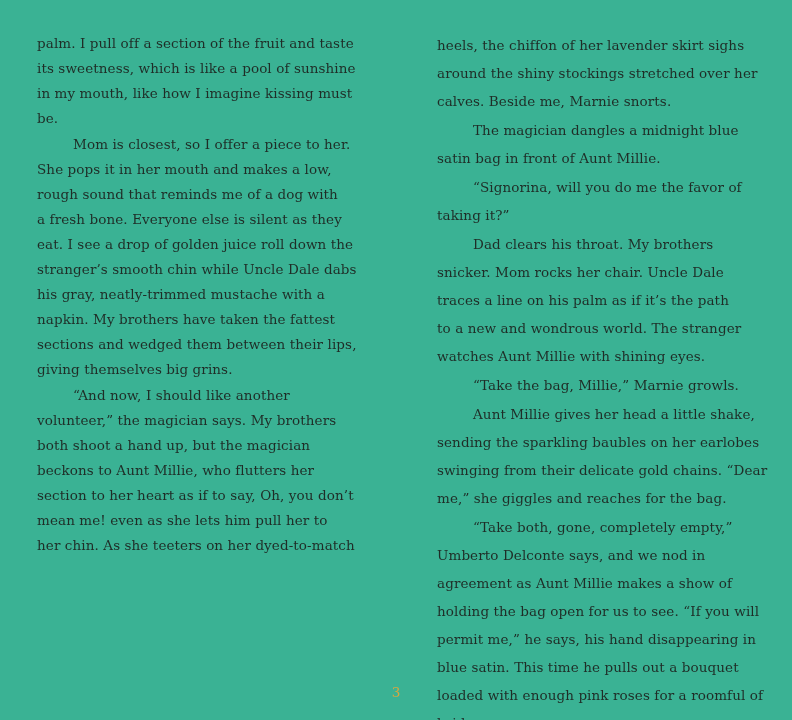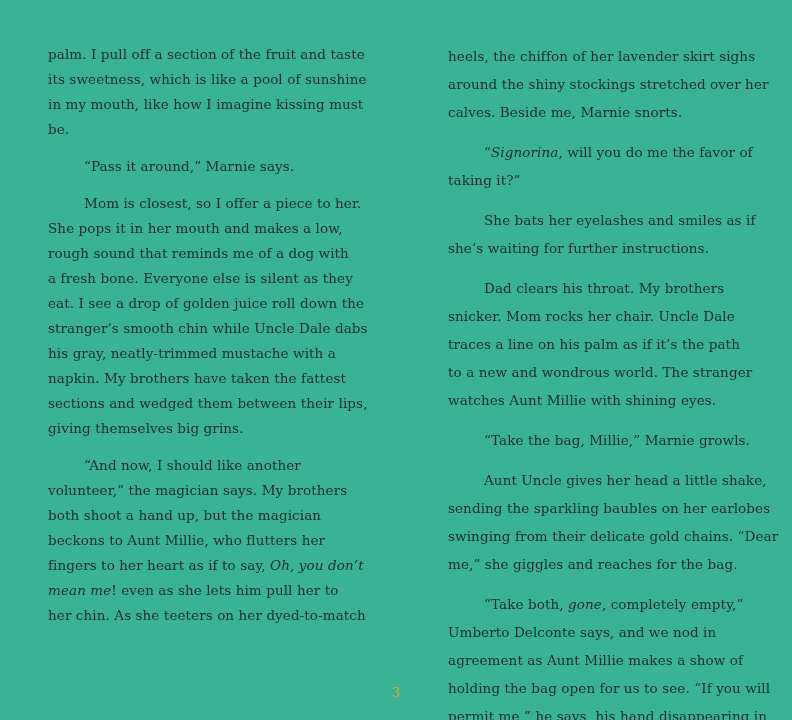--- a/index.html
+++ b/index.html
@@ -24,84 +24,82 @@
   }
   .column-left {
     left: 36px;
     line-height: 25px;
   }
   .column-right {
     left: 436px;
     line-height: 28px;
   }
   .para {
-    margin: 12px;
+    margin: 1px;
     font-size: 13.5px;
     letter-spacing: 0.1px;
     white-space: pre; 
   }
   .para.indent {
     text-indent: 36px;
   }
   .run.italic {
-    font-style: italic;
   }
   .page-number {
     position: absolute;
     top: 684px;
     left: 0;
     width: 100%;
     text-align: center;
     font-size: 13.5px;
     line-height: 16px;
   }
 </style>
 </head>
 <body style="background: rgb(58, 178, 148);">
 
 <div class="book-page">
   <div class="column column-left" style="color: rgb(31, 45, 39);">
       <p class="para"><span class="run">palm. I pull off a section of the fruit and taste
 its sweetness, which is like a pool of sunshine
 in my mouth, like how I imagine kissing must
 be.</span></p>
-      <p class="para indent"><span class="run">“Pass it around,” Marnie says.</span></p>
       <p class="para indent"><span class="run">Mom is closest, so I offer a piece to her.
 She pops it in her mouth and makes a low,
 rough sound that reminds me of a dog with
 a fresh bone. Everyone else is silent as they
 eat. I see a drop of golden juice roll down the
 stranger’s smooth chin while Uncle Dale dabs
 his gray, neatly-trimmed mustache with a
 napkin. My brothers have taken the fattest
 sections and wedged them between their lips,
 giving themselves big grins.</span></p>
       <p class="para indent"><span class="run">“And now, I should like another
 volunteer,” the magician says. My brothers
 both shoot a hand up, but the magician
 beckons to Aunt Millie, who flutters her
-fingers to her heart as if to say, </span><span class="run italic">Oh, you don’t
+section to her heart as if to say, </span><span class="run italic">Oh, you don’t
 mean me</span><span class="run">! even as she lets him pull her to
 her chin. As she teeters on her dyed-to-match</span></p>
     </div>
   <div class="column column-right" style="color: rgb(31, 45, 39);">
       <p class="para"><span class="run">heels, the chiffon of her lavender skirt sighs
 around the shiny stockings stretched over her
 calves. Beside me, Marnie snorts.</span></p>
+      <p class="para indent"><span class="run">The magician dangles a midnight blue
+satin bag in front of Aunt Millie.</span></p>
       <p class="para indent"><span class="run">“</span><span class="run italic">Signorina</span><span class="run">, will you do me the favor of
 taking it?”</span></p>
-      <p class="para indent"><span class="run">She bats her eyelashes and smiles as if
-she’s waiting for further instructions.</span></p>
       <p class="para indent"><span class="run">Dad clears his throat. My brothers
 snicker. Mom rocks her chair. Uncle Dale
 traces a line on his palm as if it’s the path
 to a new and wondrous world. The stranger
 watches Aunt Millie with shining eyes.</span></p>
       <p class="para indent"><span class="run">“Take the bag, Millie,” Marnie growls.</span></p>
-      <p class="para indent"><span class="run">Aunt Uncle gives her head a little shake,
+      <p class="para indent"><span class="run">Aunt Millie gives her head a little shake,
 sending the sparkling baubles on her earlobes
 swinging from their delicate gold chains. “Dear
 me,” she giggles and reaches for the bag.</span></p>
       <p class="para indent"><span class="run">“Take both, </span><span class="run italic">gone</span><span class="run">, completely empty,”
 Umberto Delconte says, and we nod in
 agreement as Aunt Millie makes a show of
 holding the bag open for us to see. “If you will
 permit me,” he says, his hand disappearing in
 blue satin. This time he pulls out a bouquet
 loaded with enough pink roses for a roomful of

